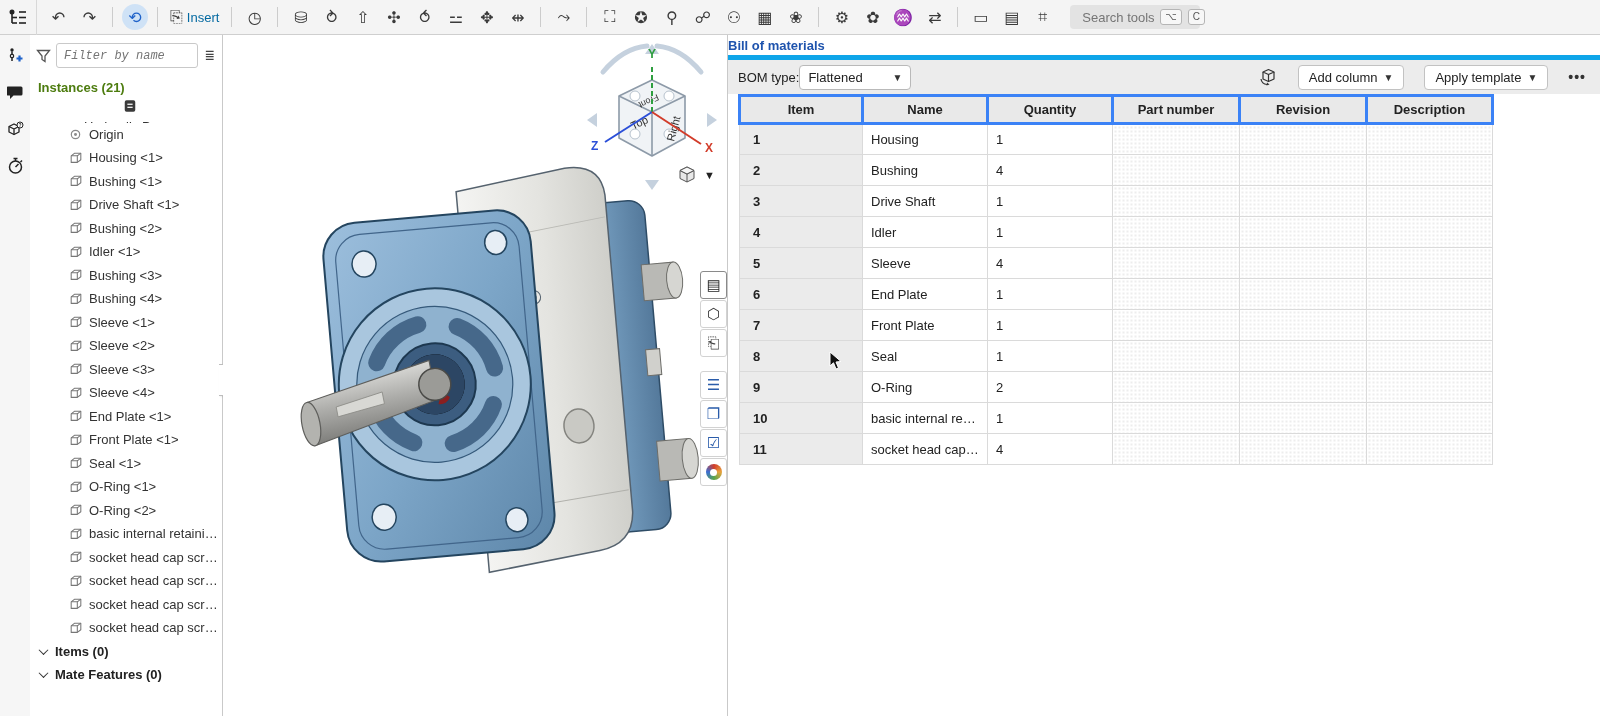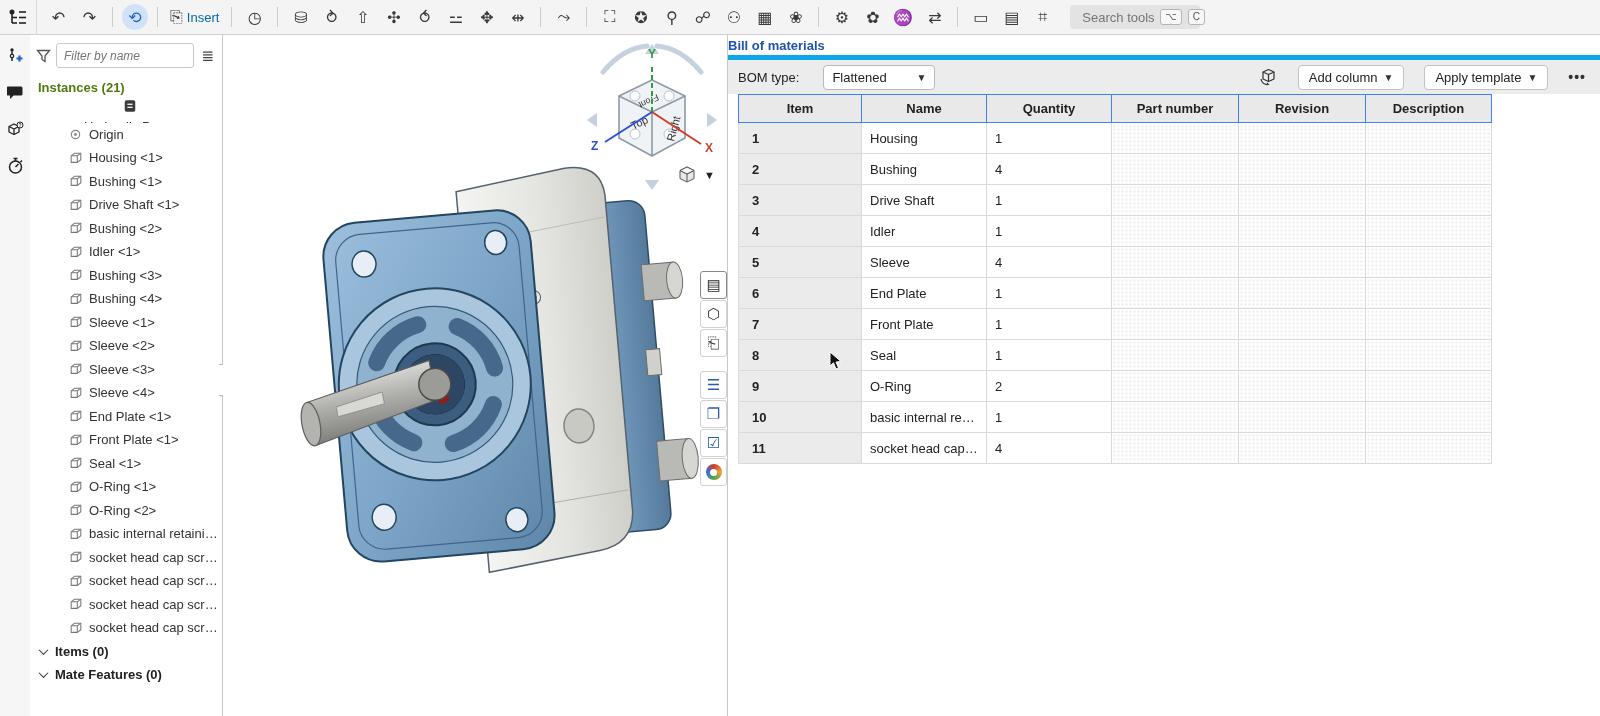--- a/index.html
+++ b/index.html
@@ -27,21 +27,21 @@
          border-radius:3px; padding:1px 4px; line-height:12px; }
 
   
   .rail { position:absolute; left:0; top:35px; width:30px; height:681px; background:#f6f6f6;
           display:flex; flex-direction:column; align-items:center; padding-top:10px; gap:17px; }
   .rail-icon { width:20px; height:20px; display:flex; align-items:center; justify-content:center; cursor:pointer; }
 
   
   .sidebar { position:absolute; left:30px; top:35px; width:193px; height:681px; background:#fff;
              border-right:1px solid #c9c9c9; overflow:hidden; }
-  .filter-row { display:flex; align-items:center; gap:5px; padding:8px 6px 4px 6px; }
+  .filter-row { display:flex; align-items:center; gap:5px; padding:8px 6px 4px 6px;font-family:Liberation Mono, monospace; }
   .filter-input { flex:1; height:25px; border:1px solid #c9c9c9; border-radius:3px;
                   font-size:12px; font-style:italic; color:#555; padding:0 7px;
                   outline:none; font-family:inherit; width:100px; }
   .list-toggle { font-size:15px; color:#444; cursor:pointer; padding:0 2px; }
   .instances-label { font-size:13px; font-weight:bold; color:#4d7c0f; padding:8px 0 4px 8px; }
   .tree { }
   .tree-row { height:23.5px; display:flex; align-items:center; gap:6px; font-size:13px;
               color:#333; cursor:pointer; }
   .tree-row .ticon { width:15px; display:flex; justify-content:center; flex:none; }
   .tree-row .tlabel { white-space:nowrap; overflow:hidden; text-overflow:ellipsis; }
@@ -75,36 +75,36 @@
              display:flex; align-items:center; justify-content:center; }
   .rainbow::after { content:""; width:7px; height:7px; background:#fff; border-radius:50%; }
 
   
   .bom { position:absolute; left:727px; top:35px; width:873px; height:681px; background:#fff;
          border-left:1px solid #c9c9c9; }
   .bom-title-row { height:25px; display:flex; align-items:center; justify-content:flex-start;
                    border-bottom:5px solid #0ea5e9; }
   .bom-title { font-size:13px; font-weight:bold; color:#1e53ad; }
   .bom-controls { height:34px; background:#ececec; display:flex; align-items:center; padding:0 14px 0 10px; }
-  .bom-type-label { font-size:13px; color:#222; margin-right:24px; }
+  .bom-type-label { font-size:13px; color:#222; margin-right:0; }
   .bom-select { width:112px; height:25px; background:#fff; border:1px solid #b9b9b9; border-radius:4px;
                 display:flex; align-items:center; justify-content:space-between; padding:0 8px;
                 font-size:13px; color:#222; cursor:pointer; }
   .bom-right { margin-left:auto; display:flex; align-items:center; gap:20px; }
   .icon-btn { display:flex; align-items:center; justify-content:center; cursor:pointer; color:#333; }
   .btn { height:25px; background:#fff; border:1px solid #c2c2c2; border-radius:4px;
          display:flex; align-items:center; gap:6px; padding:0 10px; font-size:13px; color:#222;
          cursor:pointer; }
   .caret-sm { font-size:10px; color:#333; }
   .dots { font-size:14px; letter-spacing:1px; color:#333; cursor:pointer; font-weight:bold; }
 
   .bom-table { margin:0 0 0 10px; width:753px; border:1px solid #cfcfcf; border-collapse:collapse;
                table-layout:fixed; }
   .bom-table th { height:28px; background:#e9e9e9; font-size:13px; font-weight:bold; color:#222;
-                  border:1px solid #3b82f6; text-align:center; cursor:pointer; }
+                  border:3px solid #3b82f6; text-align:center; cursor:pointer; }
   .bom-table td { height:31px; font-size:13px; color:#222; border:1px solid #dadada;
                   padding:0 8px; background:#fff; overflow:hidden; white-space:nowrap;
                   text-overflow:ellipsis; cursor:cell; }
   .bom-table td.item { background:#ebebeb; font-weight:bold; padding-left:13px; }
   .bom-table td.empty { background-image:radial-gradient(rgba(0,0,0,0.07) 0.8px, transparent 0.8px);
                         background-size:4px 4px; }
 
   
   .cursor { position:absolute; left:829px; top:351px; pointer-events:none; z-index:50; }
 </style>

